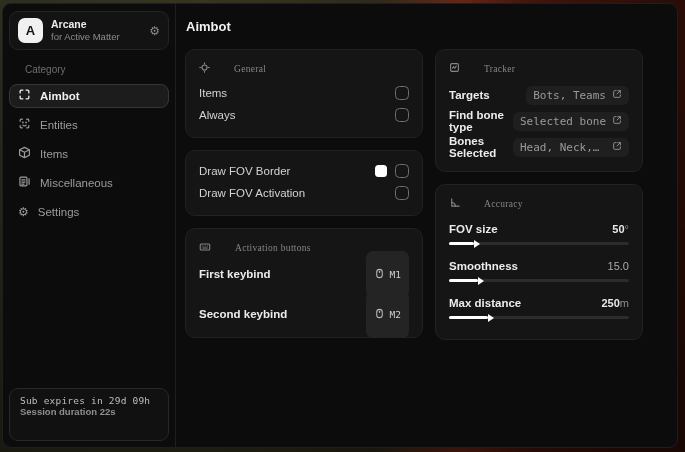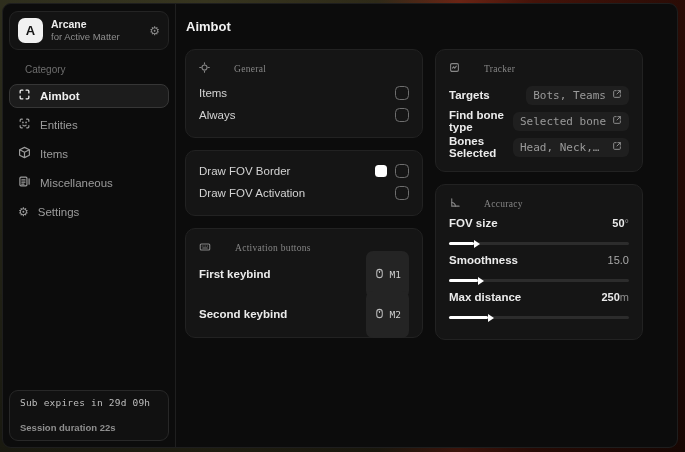--- a/index.html
+++ b/index.html
@@ -22,23 +22,23 @@
   .app-meta{display:flex;flex-direction:column;line-height:1.25;}
   .app-name{font-size:10.5px;font-weight:700;color:#ededed;}
   .app-sub{font-size:9.5px;color:#8d8d8d;}
   .hdr-gear{margin-left:auto;color:#8a8a8a;font-size:12px;cursor:pointer;}
   .cat-label{font-size:10px;color:#6e6e6e;margin:14px 16px 6px;}
   .nav{display:flex;flex-direction:column;}
   .nav-item{display:flex;align-items:center;gap:9px;height:22px;margin:2.5px 0;padding:0 8px;border:1px solid transparent;border-radius:8px;font-size:11.5px;color:#9c9c9c;cursor:pointer;}
   .nav-item.sel{background:#1c1c1c;border-color:#363636;color:#efefef;font-weight:600;}
   .nav-item svg{flex:0 0 auto;}
   .spacer{flex:1;}
-  .footer-card{background:#111;border:1px solid #282828;border-radius:9px;padding:6px 10px 7px;}
+  .footer-card{background:#111;border:1px solid #282828;border-radius:9px;padding:6px 10px 23px;}
   .foot1{font-family:"DejaVu Sans Mono",monospace;font-size:9.5px;color:#bdbdbd;letter-spacing:.2px;}
-  .foot2{font-size:9.5px;font-weight:700;color:#8f8f8f;margin-top:14px;}
+  .foot2{font-size:9.5px;font-weight:700;color:#8f8f8f;margin-top:0;}
   
   .main{flex:1;padding:13px 8px 0 9px;}
   .page-title{font-size:13px;font-weight:700;color:#f2f2f2;margin:2px 0 0 1px;}
   .columns{display:flex;gap:12px;margin-top:15px;align-items:flex-start;}
   .col{display:flex;flex-direction:column;gap:12px;}
   .col-left{width:238px;}
   .col-right{width:208px;}
   .card{background:#151515;border:1px solid #222;border-radius:10px;padding:9px 13px 11px;box-sizing:border-box;}
   .sec-head{display:flex;align-items:center;gap:24px;font-family:Liberation Serif, serif;font-size:9.5px;color:#868686;margin:3px 0 7px;letter-spacing:.3px;}
   .sec-head svg{color:#868686;}
@@ -48,21 +48,21 @@
   .checkbox{width:14px;height:14px;border:1.5px solid #6e6e6e;border-radius:4.5px;background:transparent;cursor:pointer;box-sizing:border-box;}
   .right-ctl{display:flex;align-items:center;gap:8px;}
   .swatch{width:12px;height:12px;border-radius:3.5px;cursor:pointer;}
   .keypill{display:flex;align-items:center;gap:5px;background:#242424;border-radius:7px;padding:17px 8px;font-family:"DejaVu Sans Mono",monospace;font-size:9.5px;color:#d2d2d2;cursor:pointer;}
   .keypill svg{color:#bdbdbd;}
   .trow{height:26px;}
   .dropdown{display:flex;align-items:center;gap:6px;background:#1f1f1f;border-radius:6px;padding:3px 7px;font-family:"DejaVu Sans Mono",monospace;font-size:11px;color:#9a9a9a;cursor:pointer;}
   .dropdown .dd-txt{max-width:112px;overflow:hidden;text-overflow:ellipsis;white-space:nowrap;}
   .dropdown svg{color:#8d8d8d;flex:0 0 auto;}
   .sl-group{margin-top:2px;}
-  .sl-top{display:flex;align-items:flex-start;justify-content:space-between;height:18px;}
+  .sl-top{display:flex;align-items:flex-end;justify-content:space-between;height:18px;}
   .sl-val{font-size:11px;font-weight:700;color:#e9e9e9;}
   .sl-val .unit{color:#8d8d8d;font-weight:400;}
   .sl-val.muted{color:#a9a9a9;font-weight:400;}
   .slider{position:relative;height:3px;background:#2c2c2c;border-radius:2px;margin:7px 0 9px;cursor:pointer;}
   .sl-fill{position:absolute;left:0;top:0;height:3px;background:#fff;border-radius:2px;}
   .sl-fill::after{content:"";position:absolute;right:-6px;top:-2.5px;width:0;height:0;border-left:6px solid #fff;border-top:4px solid transparent;border-bottom:4px solid transparent;}
 </style>
 </head>
 <body>
 

